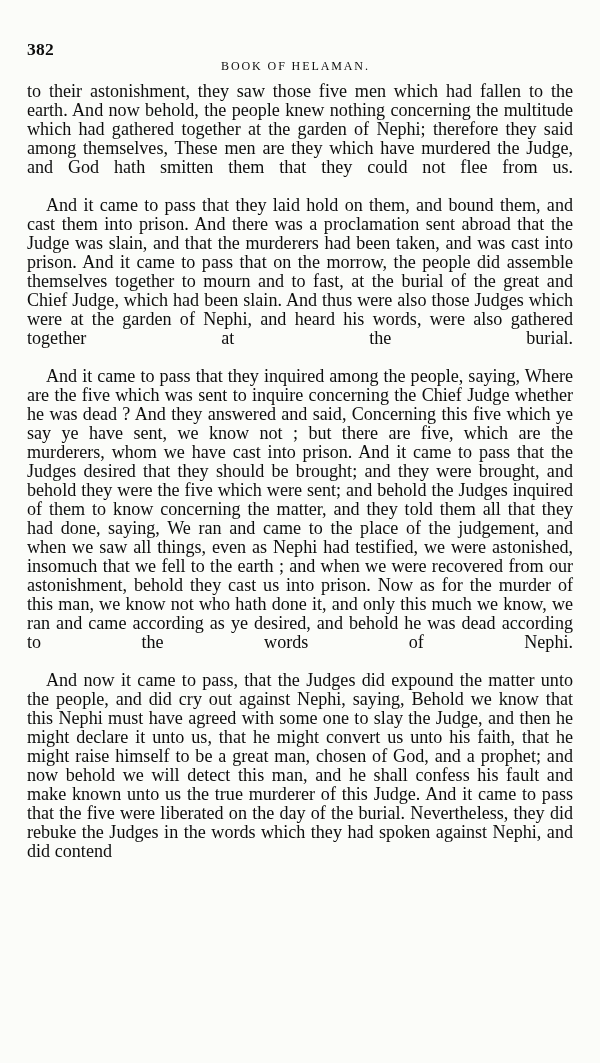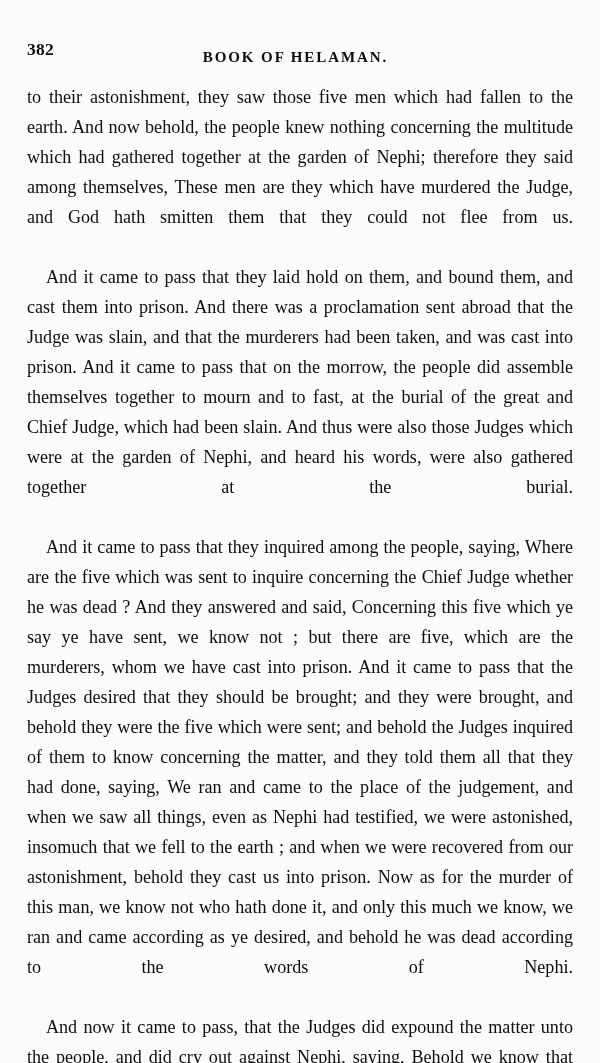--- a/index.html
+++ b/index.html
@@ -37,42 +37,42 @@
     top: 0;
     font-size: 17.5px;
     font-weight: bold;
     letter-spacing: 0.2px;
     line-height: 22px;
   }
   .runtitle {
     position: absolute;
     left: 0;
     right: 0;
-    top: 8px;
+    top: 17px;
     text-align: center;
-    font-size: 15px;
-    font-weight: bold;
+    font-size: 12px;
+    font-weight: normal;
     letter-spacing: 1.9px;
     line-height: 22px;
     text-indent: 1.9px;
     transform: translateX(-5px);
   }
 
   
   .textblock {
     position: absolute;
     top: 82px;
     left: 27px;
     width: 546px;
   }
 
   p.para {
     margin: 0;
     font-size: 18.1px;
-    line-height: 30px;
+    line-height: 19px;
     text-align: justify;
     text-justify: inter-word;
     text-indent: 19px;
     word-spacing: 0.1px;
     -webkit-hyphens: none;
     hyphens: none;
   }
   p.para.first { text-indent: 0; }
 
   

